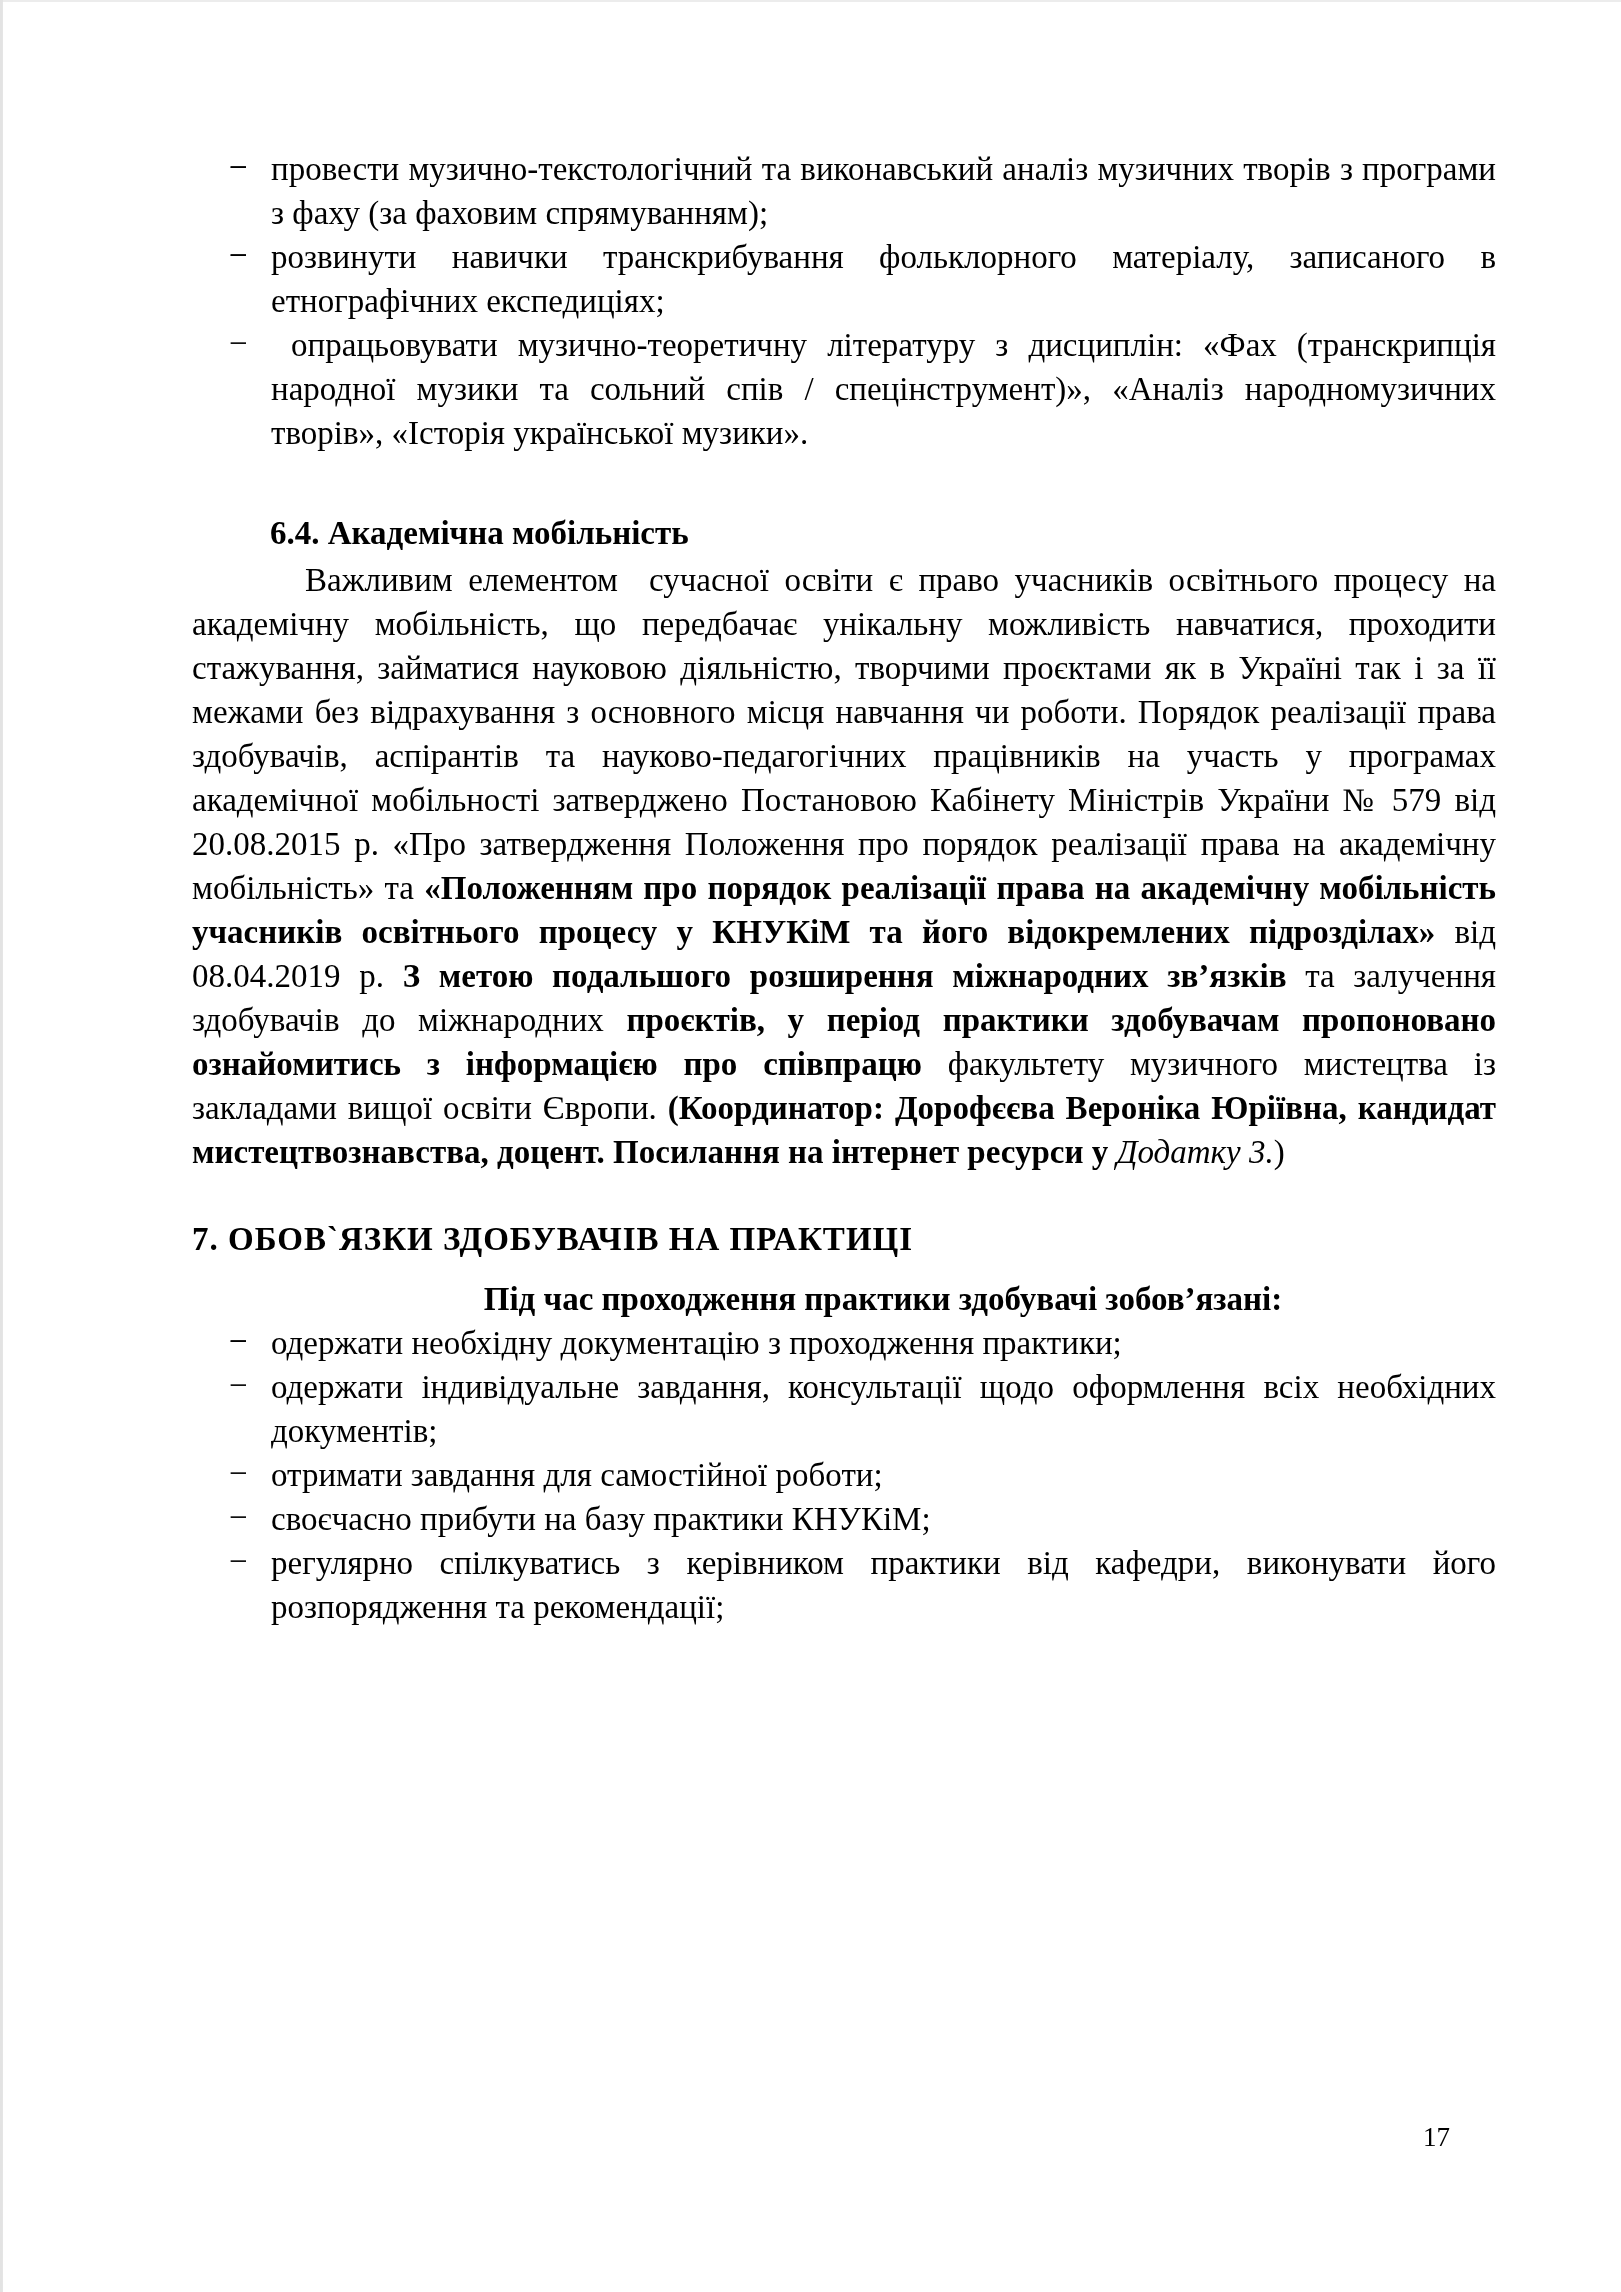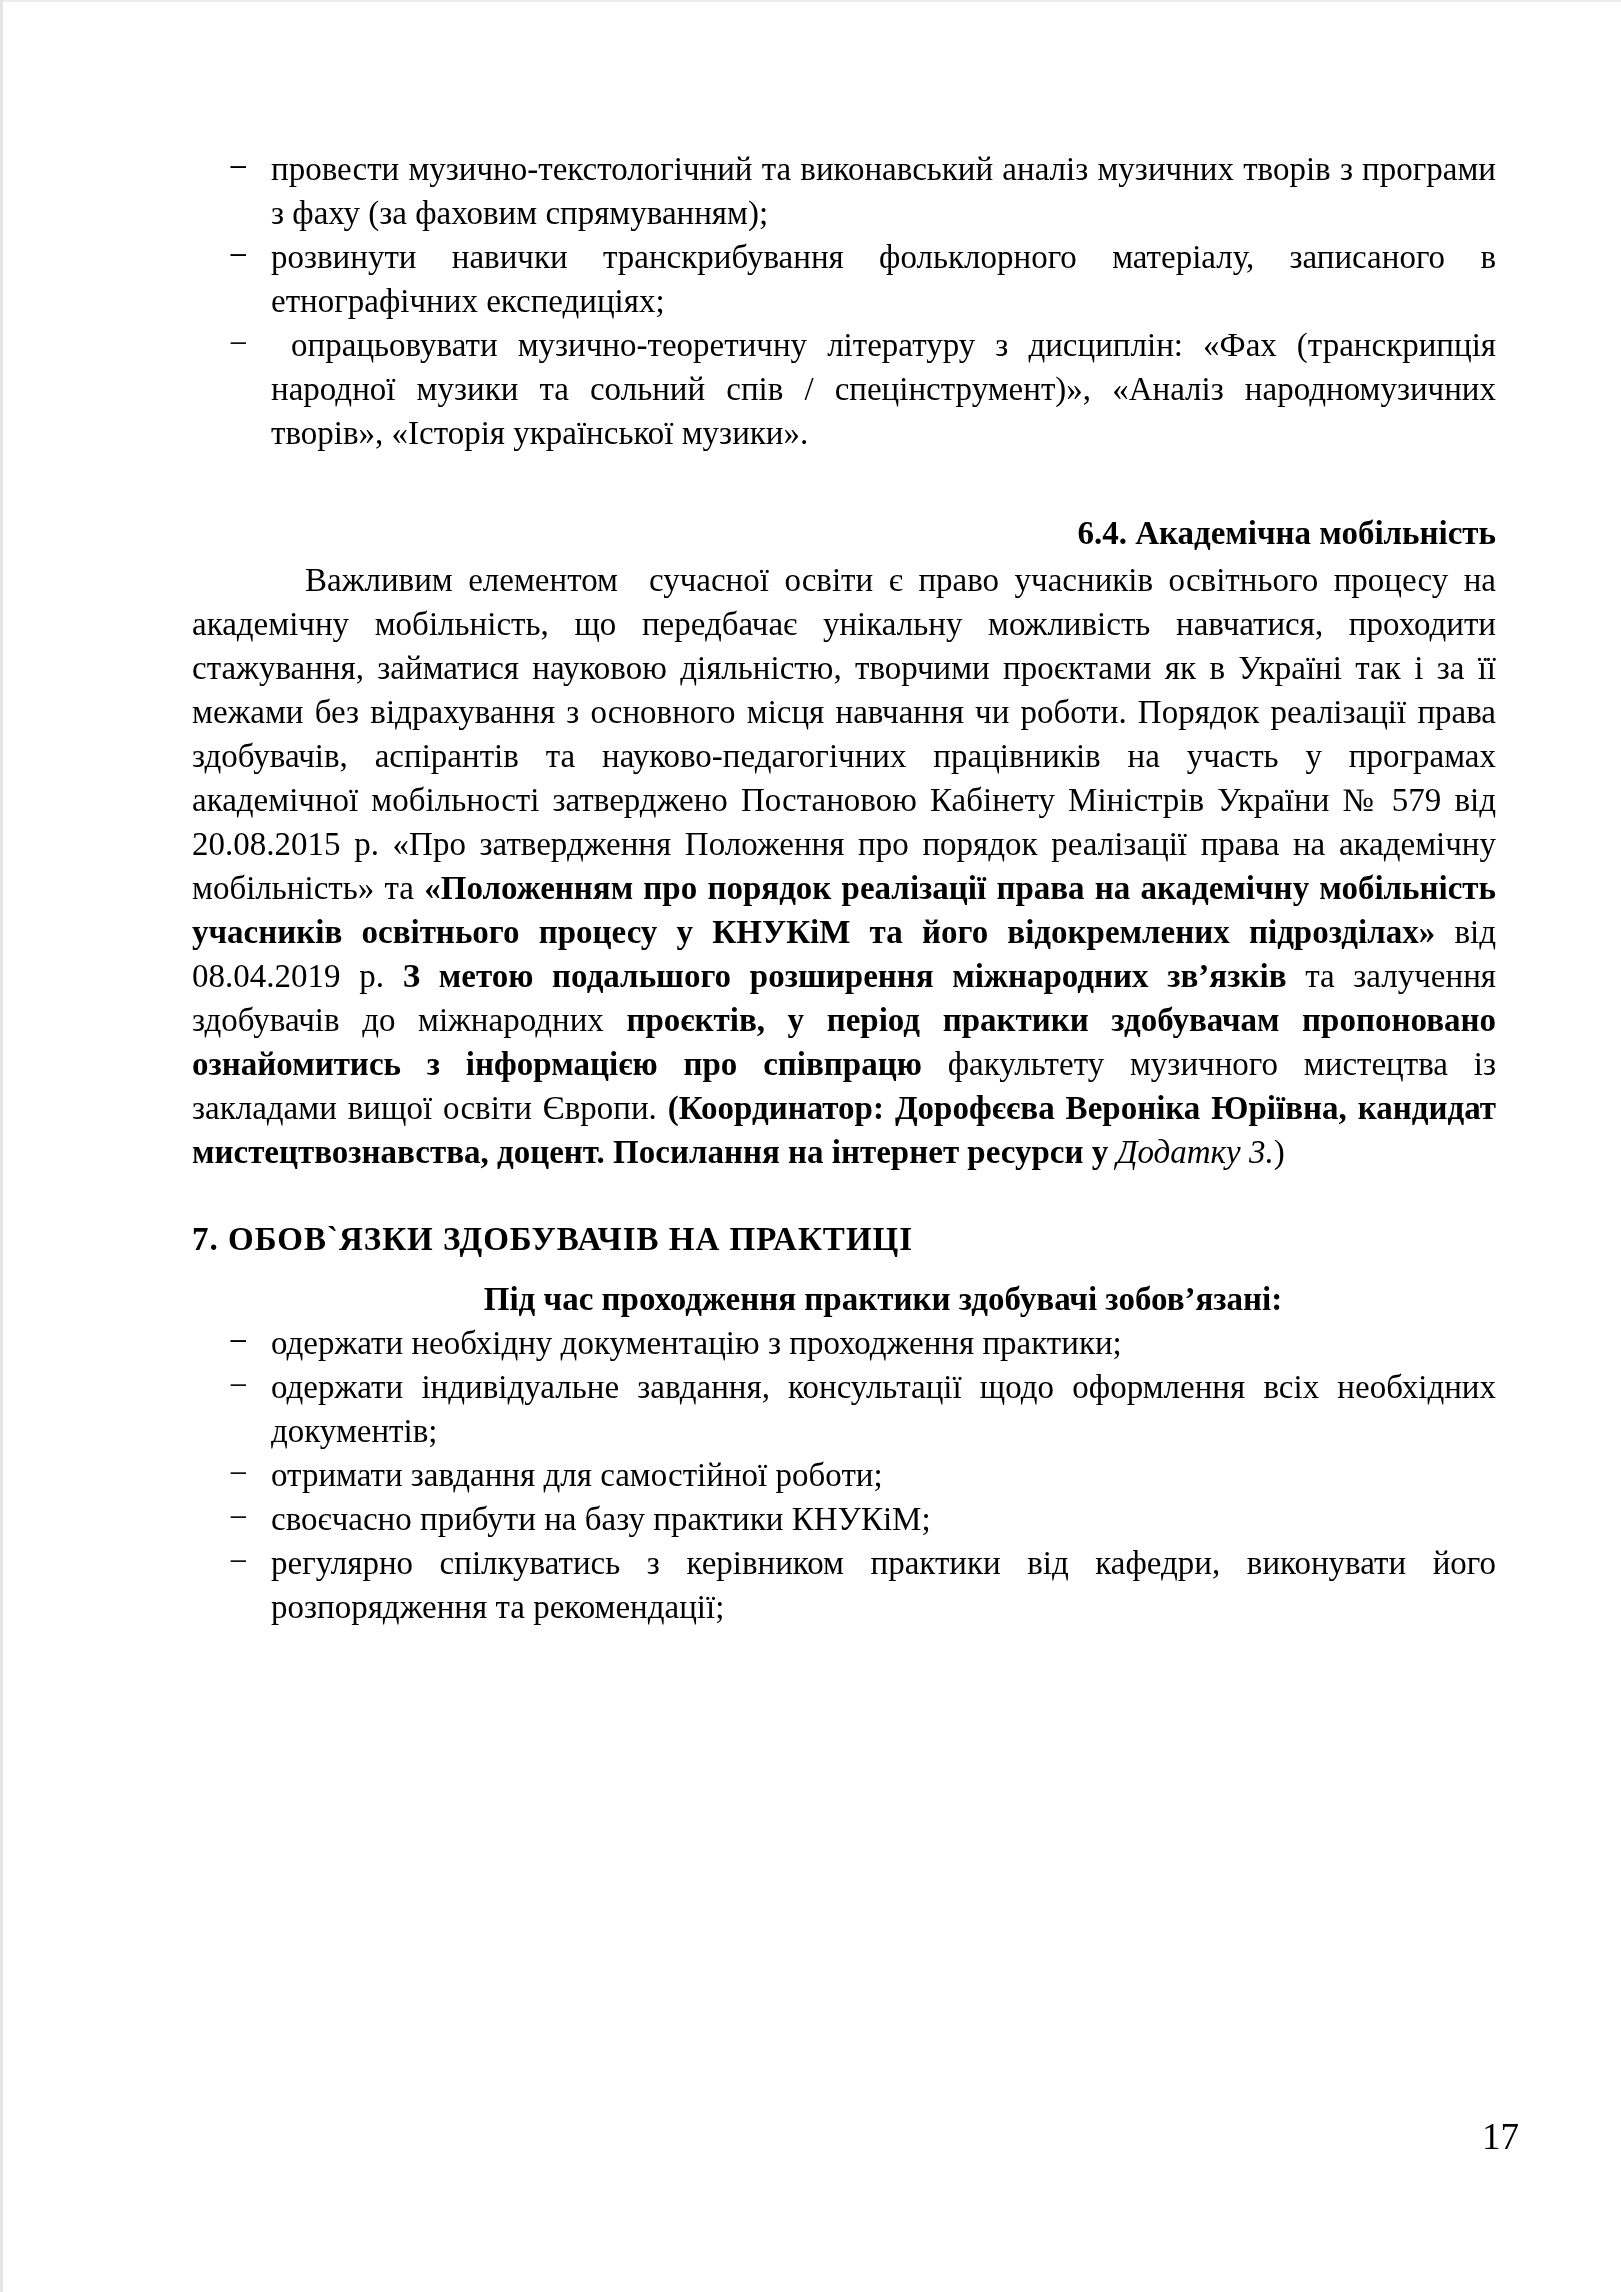--- a/index.html
+++ b/index.html
@@ -7,28 +7,28 @@
     position:relative;width:1621px;height:2293px;background:#ffffff;color:#000;
     font-family:"Liberation Serif","DejaVu Serif",serif;overflow:hidden;
     box-shadow:inset 2.9px 0 0 #e3e3e3, inset 0 2px 0 #ececec;
   }
   .content{
     position:absolute;left:192px;top:147px;width:1304px;
     font-size:33px;line-height:44px;text-align:justify;
   }
   .block{white-space:pre-wrap;}
   .para{text-indent:113px;}
-  .h-left{font-weight:bold;text-indent:78px;margin:56px 0 2.9px 0;text-align:right;}
+  .h-left{font-weight:bold;text-indent:78px;margin:56px 0 2.9px 0;text-align:left;}
   .h-center{font-weight:bold;text-indent:0;margin:43px 0 15.7px 0;letter-spacing:1px;}
   .lead{text-indent:78px;text-align:center;}
   .li{position:relative;padding-left:79px;}
   .li .marker{position:absolute;left:37px;top:-2px;}
   .b{font-weight:bold;}
   .i{font-style:italic;}
-  .page-number{position:absolute;left:1482px;top:2115px;font-size:37px;line-height:44px;}
+  .page-number{position:absolute;left:1423px;top:2115px;font-size:27px;line-height:44px;}
 </style>
 </head>
 <body>
 
 <div class="page">
   <div class="content">
       <div class="list">
         <div class="block li"><span class="marker">−</span></div>
         <div class="block li"><span class="marker">−</span><span>провести музично-текстологічний та виконавський аналіз музичних творів з програми з фаху (за фаховим спрямуванням);</span></div>
         <div class="block li"><span class="marker">−</span></div>

